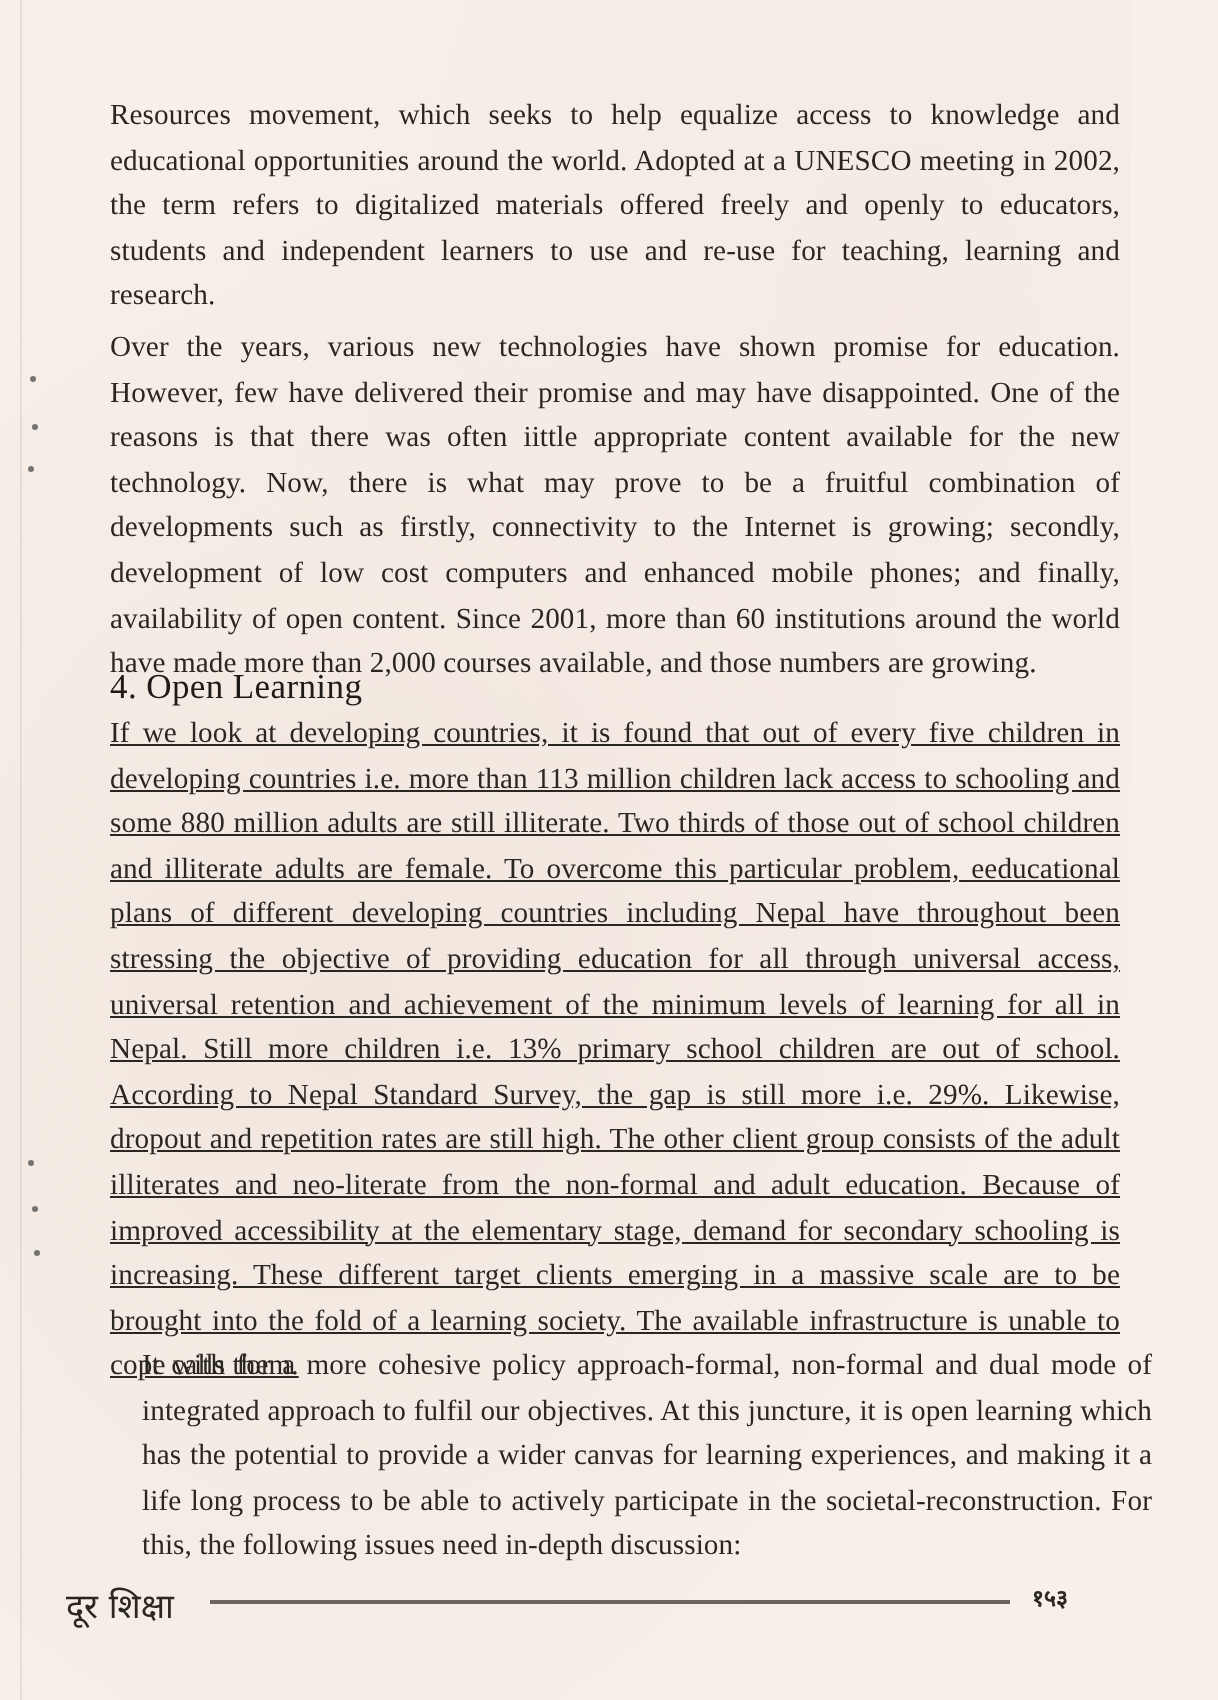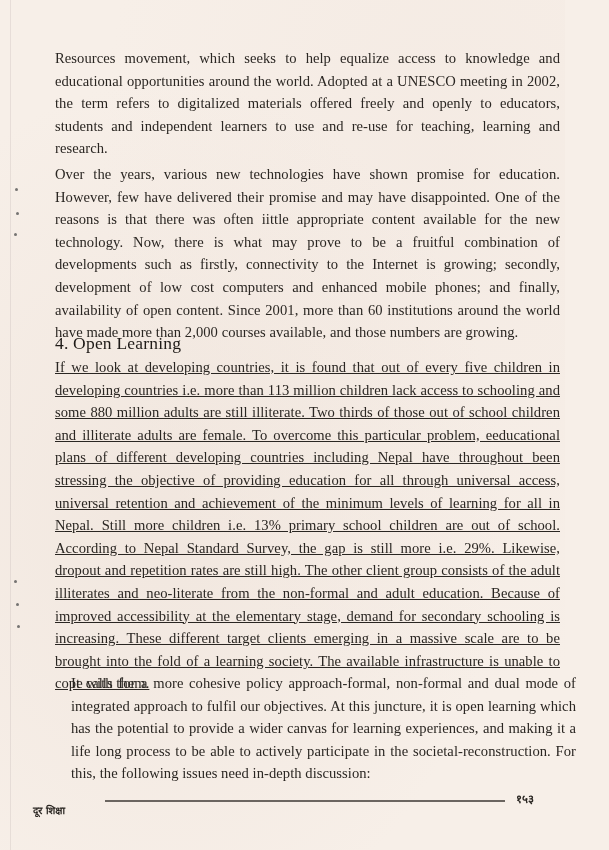--- a/index.html
+++ b/index.html
@@ -60,24 +60,24 @@
     #p4 { top: 672px; margin-left: 16px; }
     .footer {
       position: absolute;
       left: 33px;
       top: 791px;
       width: 530px;
       height: 20px;
     }
     .footer-title {
       position: absolute;
-      left: 0; top: 12px;
+      left: 0; top: 0;
       font-family: "DejaVu Sans", sans-serif;
-      font-size: 10px;
-      font-weight: bold;
+      font-size: 17px;
+      font-weight: normal;
       color: #2a2622;
     }
     .footer-rule {
       position: absolute;
       left: 72px;
       top: 9px;
       width: 400px;
       height: 2px;
       background: #6b6560;
     }

